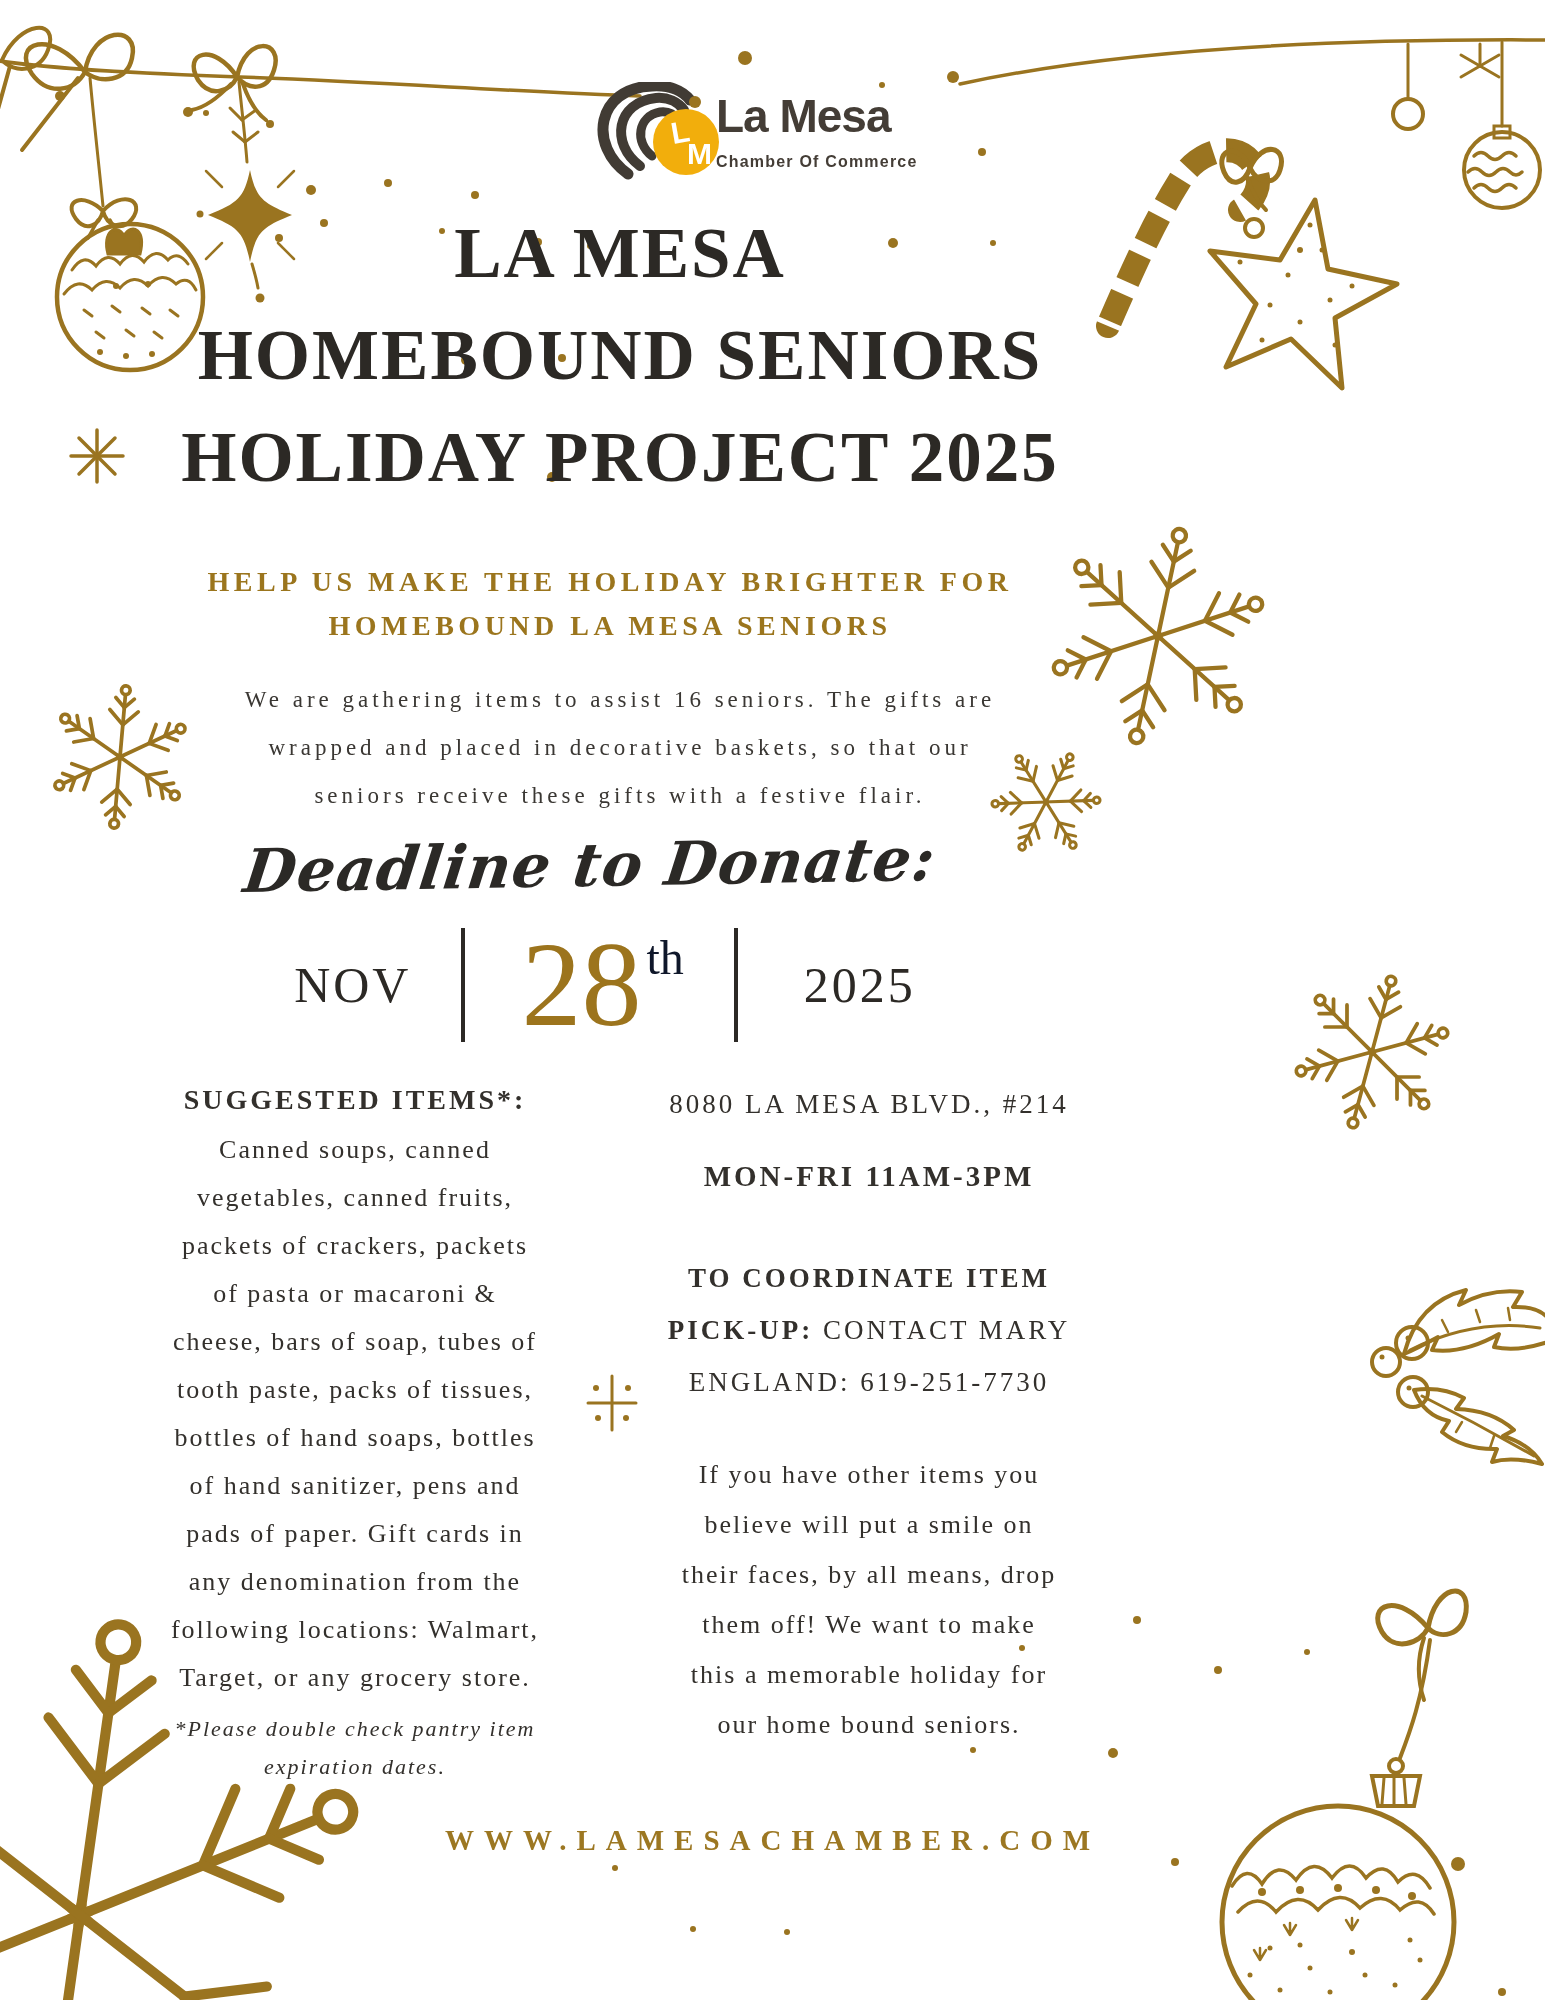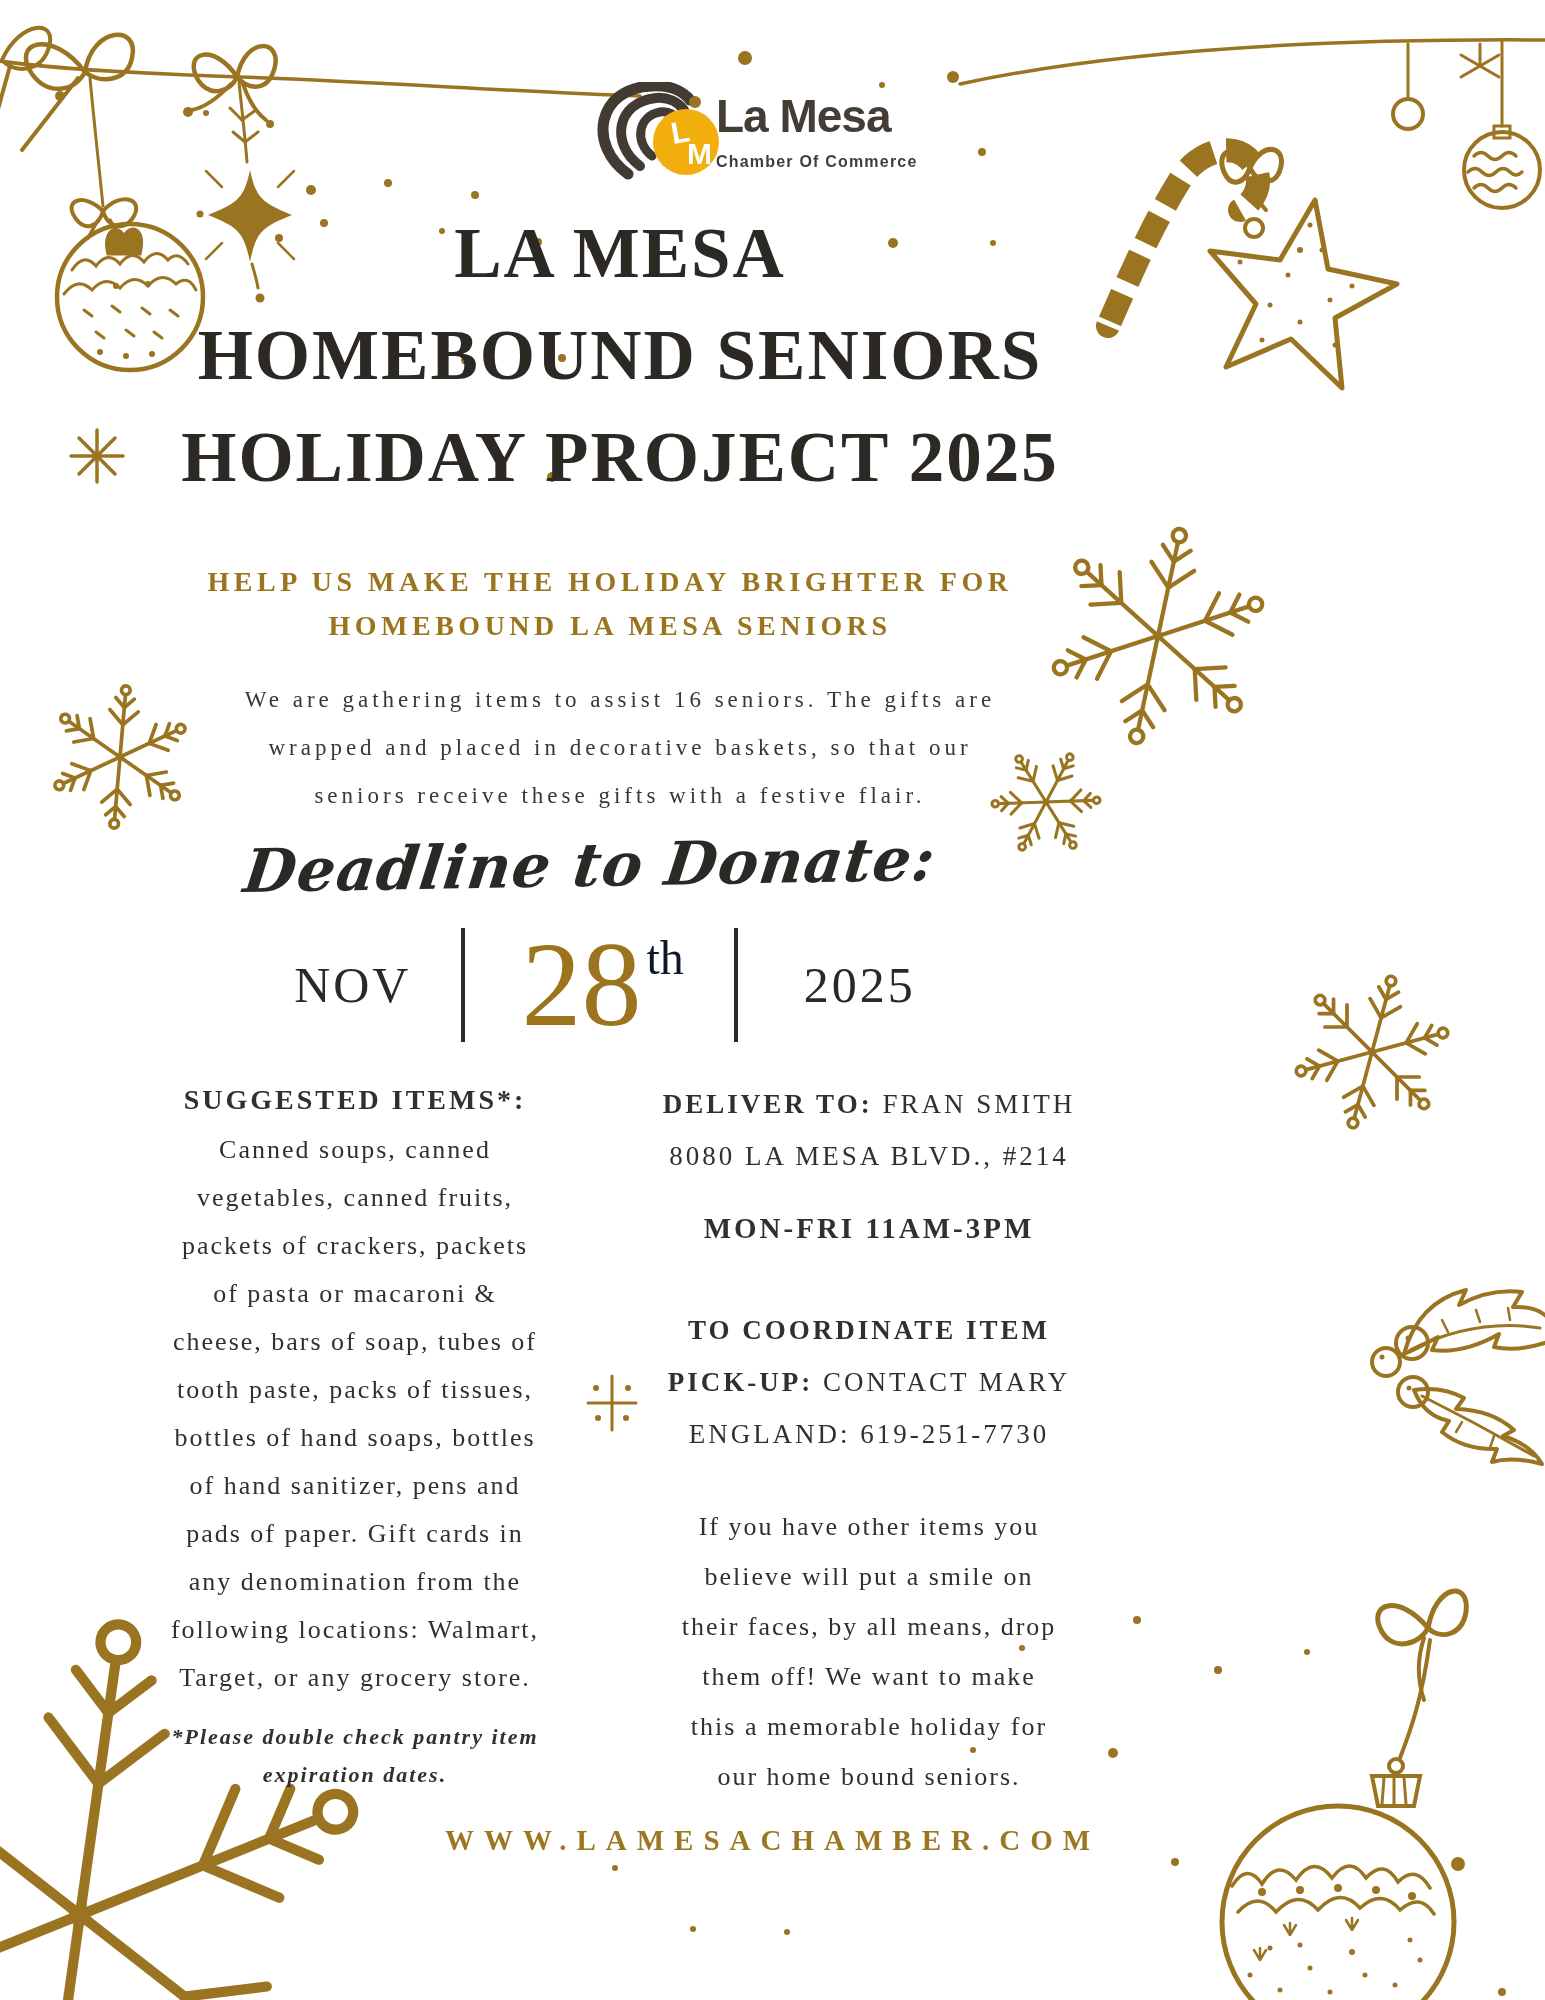--- a/index.html
+++ b/index.html
@@ -52,21 +52,21 @@
   .date-day { font-size:120px; line-height:0.92; color:#9c741d; }
   .date-suffix { font-size:48px; line-height:1; color:#0f172a; margin:4px 0 0 5px; }
 
   
   .col-left {
     position:absolute; left:95px; top:1078px; width:520px; z-index:1;
     text-align:center; color:#33302c;
   }
   .col-heading { font-size:28px; font-weight:700; letter-spacing:3px; line-height:44px; }
   .col-body { font-size:26px; letter-spacing:2px; line-height:48px; margin-top:4px; }
-  .footnote { margin-top:16px; font-style:italic; font-size:22px; letter-spacing:2px; line-height:38px;font-weight:bold; }
+  .footnote { margin-top:8px; font-style:italic; font-size:22px; letter-spacing:2px; line-height:38px; }
 
   .col-right {
     position:absolute; left:625px; top:1078px; width:488px; z-index:1;
     text-align:center; color:#33302c;
   }
   .deliver-line { font-size:27px; letter-spacing:3px; line-height:52px; }
   .bold { font-weight:700; }
   .hours { margin-top:26px; font-size:29px; font-weight:700; letter-spacing:3px; line-height:40px; }
   .coordinate { margin-top:56px; }
   .coord-line { font-size:27px; letter-spacing:3px; line-height:52px; }
@@ -376,21 +376,20 @@
 of hand sanitizer, pens and
 pads of paper. Gift cards in
 any denomination from the
 following locations: Walmart,
 Target, or any grocery store.</div>
     <div class="footnote multiline">*Please double check pantry item
 expiration dates.</div>
   </section>
 
   <section class="col-right">
-    <div class="deliver-line"><span class="bold">DELIVER TO:</span><span> FRAN SMITH</span></div>
     <div class="deliver-line">8080 LA MESA BLVD., #214</div>
     <div class="hours">MON-FRI 11AM-3PM</div>
     <div class="coordinate">
       <div class="coord-line bold">TO COORDINATE ITEM</div>
       <div class="coord-line"><span class="bold">PICK-UP:</span><span> CONTACT MARY</span></div>
       <div class="coord-line">ENGLAND: 619-251-7730</div>
     </div>
     <div class="note multiline">If you have other items you
 believe will put a smile on
 their faces, by all means, drop

